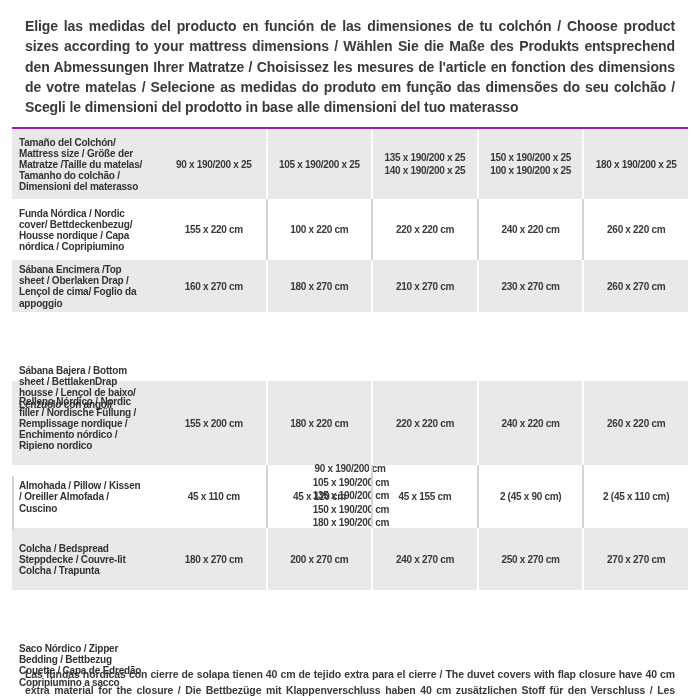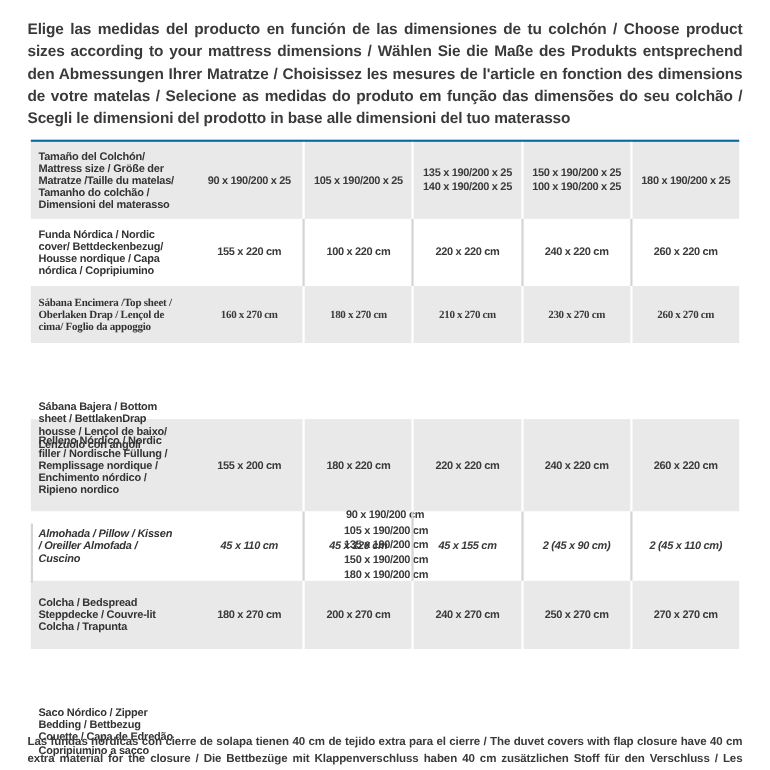--- a/index.html
+++ b/index.html
@@ -13,35 +13,35 @@
   .intro{
     margin:16px 25px 10px 25px;
     font-size:14px;
     font-weight:700;
     line-height:1.45;
     text-align:justify;
     letter-spacing:-0.1px;
     color:#3a3a3c;
   }
   .size-table{
-    margin:0 28px;
-    border-top:2px solid #0369a1;
+    margin:0 12px;
+    border-top:2px solid #a21caf;
   }
   .trow{
     display:flex;
     align-items:stretch;
   }
   .trow:nth-child(odd){background:#e9e9e9;}
   .trow:nth-child(even){background:#ffffff;}
   .trow:nth-child(1){height:70px;}
   .trow:nth-child(2){height:61px;}
-  .trow:nth-child(3){height:52px;font-family:Liberation Serif, serif;}
+  .trow:nth-child(3){height:52px;}
   .trow:nth-child(4){height:69px;flex-direction:column;}
   .trow:nth-child(5){height:84px;}
-  .trow:nth-child(6){height:63px;font-style:italic;}
+  .trow:nth-child(6){height:63px;}
   .trow:nth-child(7){height:62px;}
   .trow:nth-child(8){height:65px;flex-direction:column;}
   .rlabel{
     width:150px;
     flex:0 0 150px;
     display:flex;
     align-items:center;
     padding-left:7px;
     padding-right:18px;
     box-sizing:border-box;

